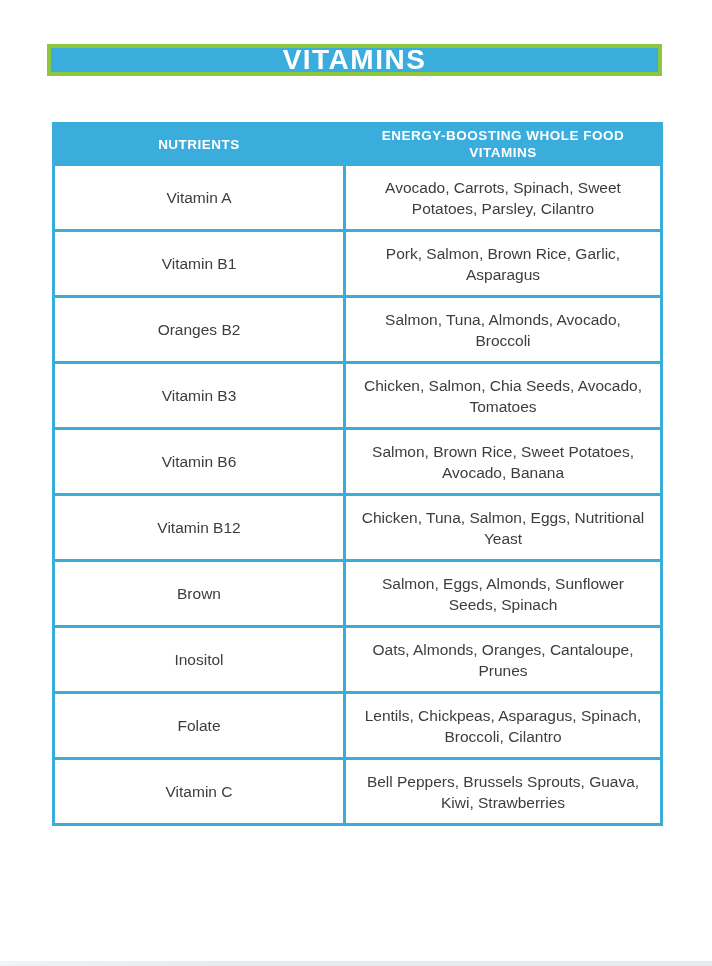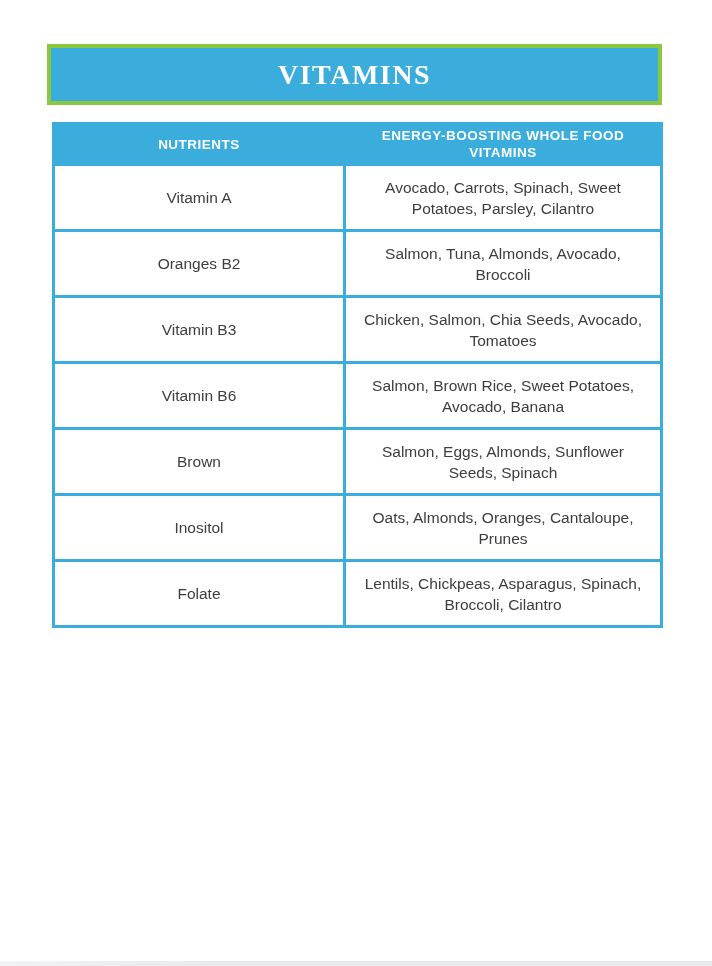--- a/index.html
+++ b/index.html
@@ -9,27 +9,26 @@
     background: #ffffff;
     font-family: "Liberation Sans", sans-serif;
     position: relative;
     overflow: hidden;
   }
   .title-banner {
     position: absolute;
     left: 47px;
     top: 44px;
     width: 615px;
-    height: 61px;
+    height: 32px;
     background: var(--blue, #3BADDC);
     border: 4px solid var(--green, #8DC63F);
     display: flex;
     align-items: center;
     justify-content: center;
-    font-family: Liberation Serif, serif;
   }
   .title-banner .title-text {
     color: #ffffff;
     font-size: 28px;
     font-weight: bold;
     letter-spacing: 1.5px;
   }
   .table-wrap {
     position: absolute;
     left: 52px;
@@ -94,50 +93,62 @@
         <th>NUTRIENTS</th>
         <th>ENERGY-BOOSTING WHOLE FOOD VITAMINS</th>
       </tr>
     </thead>
     <tbody>
   <tr>
     <td>Vitamin A</td>
     <td>Avocado, Carrots, Spinach, Sweet Potatoes, Parsley, Cilantro</td>
   </tr>
 
+  <tr>
+    <td>Vitamin B1</td>
+    <td>Pork, Salmon, Brown Rice, Garlic, Asparagus</td>
+  </tr>
 
   <tr>
     <td>Oranges B2</td>
     <td>Salmon, Tuna, Almonds, Avocado, Broccoli</td>
   </tr>
 
   <tr>
     <td>Vitamin B3</td>
     <td>Chicken, Salmon, Chia Seeds, Avocado, Tomatoes</td>
   </tr>
 
 
   <tr>
     <td>Vitamin B6</td>
     <td>Salmon, Brown Rice, Sweet Potatoes, Avocado, Banana</td>
   </tr>
 
+  <tr>
+    <td>Vitamin B12</td>
+    <td>Chicken, Tuna, Salmon, Eggs, Nutritional Yeast</td>
+  </tr>
 
   <tr>
     <td>Brown</td>
     <td>Salmon, Eggs, Almonds, Sunflower Seeds, Spinach</td>
   </tr>
 
   <tr>
     <td>Inositol</td>
     <td>Oats, Almonds, Oranges, Cantaloupe, Prunes</td>
   </tr>
 
   <tr>
     <td>Folate</td>
     <td>Lentils, Chickpeas, Asparagus, Spinach, Broccoli, Cilantro</td>
   </tr>
 
+  <tr>
+    <td>Vitamin C</td>
+    <td>Bell Peppers, Brussels Sprouts, Guava, Kiwi, Strawberries</td>
+  </tr>
 </tbody>
   </table>
 </div>
 
 <div class="page-edge-strip"></div>
 
 </body></html>

